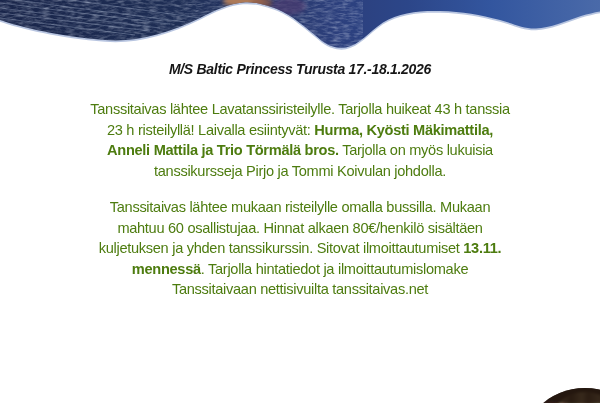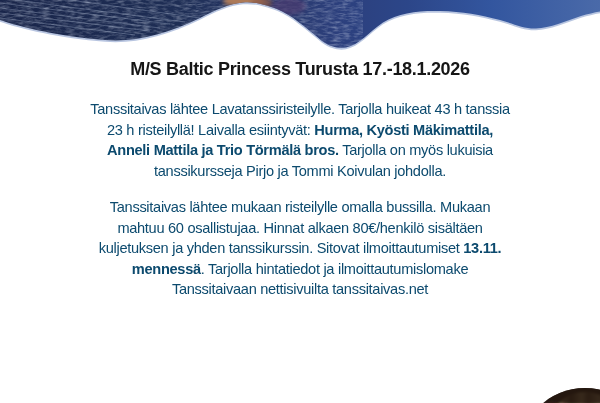--- a/index.html
+++ b/index.html
@@ -20,31 +20,32 @@
   
   .content { position: relative; text-align: center; }
   h1.title {
     margin: 23px 0 0 0;
     font-size: 39px; line-height: 40px;
     font-weight: 800; letter-spacing: -0.6px;
     color: #121212;
   }
   h2.subtitle {
     margin: 13px 0 0 0;
-    font-size: 18px; line-height: 19px;
+    font-size: 14px; line-height: 19px;
     font-weight: 700; letter-spacing: -0.3px;
     color: #161616;
+    font-style: italic;
   }
   p.body-par {
     width: 424px;
     margin: 20px auto 0 auto;
     font-size: 14.6px; line-height: 20.5px;
     letter-spacing: -0.3px;
     font-weight: 400;
-    color: #0c4a6e;
+    color: #4d7c0f;
   }
   p.body-par.second { margin-top: 16px; }
   p.body-par strong { font-weight: 700; }
 
   
   .profile-photo {
     position: absolute; left: 519px; top: 388px;
     width: 132px; height: 132px;
   }
 </style>

